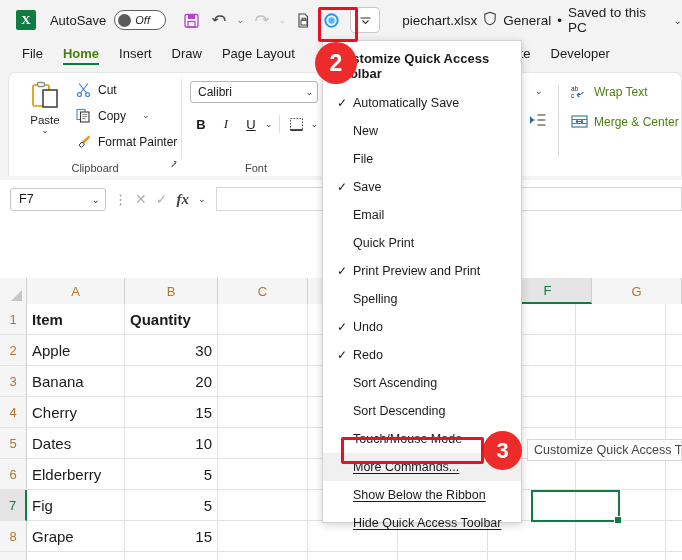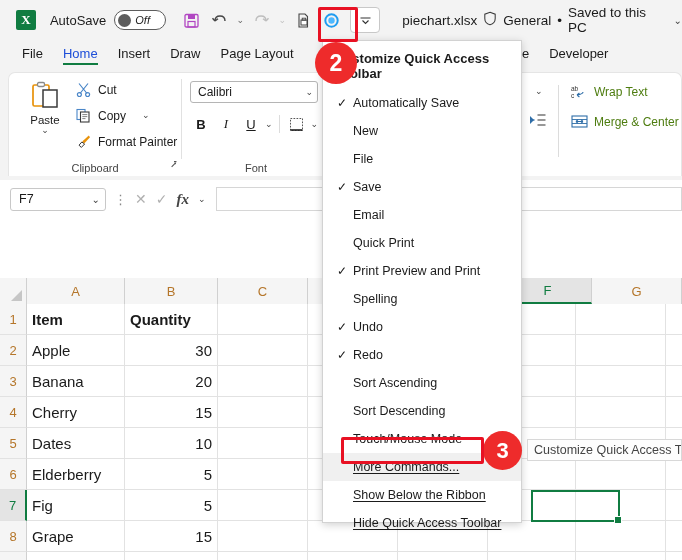--- a/index.html
+++ b/index.html
@@ -60,21 +60,21 @@
 
   
   .tabbar {
     position:absolute; left:0; top:40px; width:682px; height:30px;
     background:#f3f3f3; display:flex; align-items:center;
   }
   .tab {
     font-size:13px; color:#1b1b1b; padding:3px 10px 6px 10px;
     position:relative; white-space:nowrap;
   }
-  .tab.active { font-weight:normal; color:#1d4ed8; }
+  .tab.active { font-weight:bold; color:#4d7c0f; }
   .tab.active::after {
     content:""; position:absolute; left:10px; right:10px; bottom:2px;
     height:2px; background:#107c41;
   }
   .tab:first-child { margin-left:12px; }
 
   
   .ribbon {
     position:absolute; left:0; top:70px; width:682px; height:110px;
     background:#f3f3f3;

